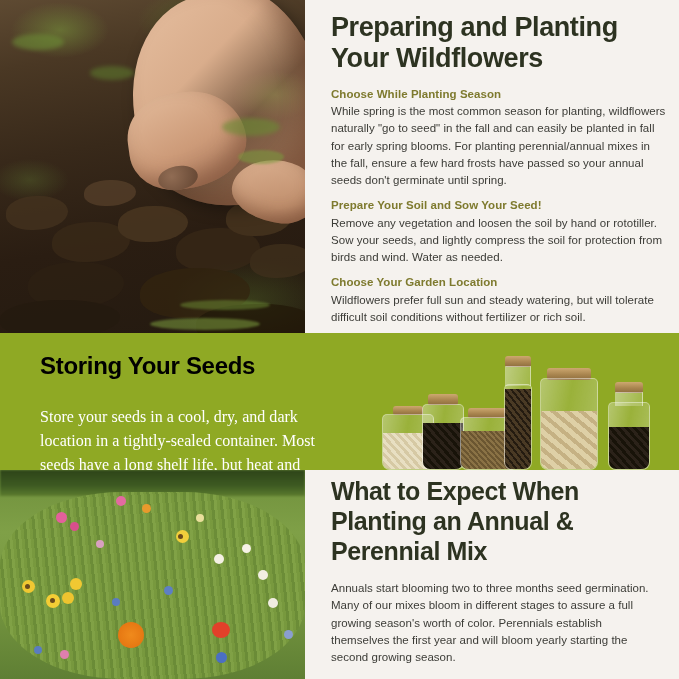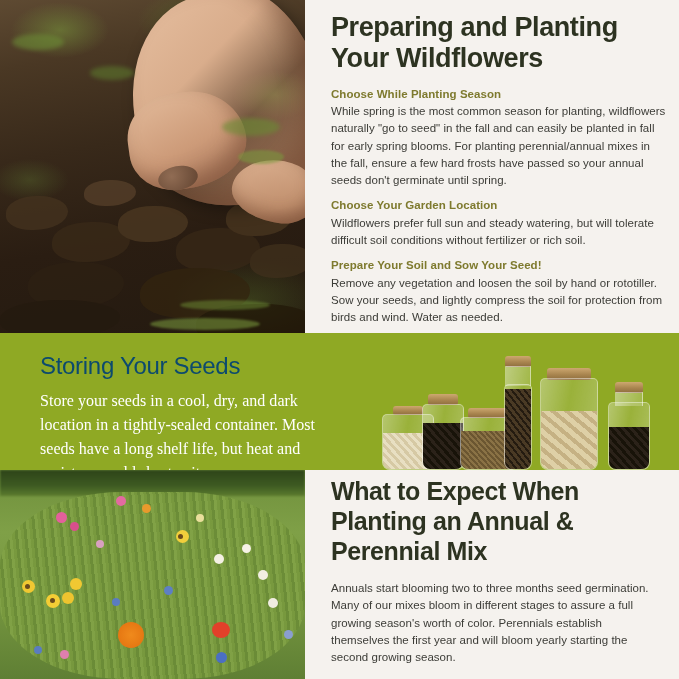--- a/index.html
+++ b/index.html
@@ -76,22 +76,22 @@
     color:#3c3c37; font-size:11.5px; line-height:1.5; letter-spacing:.03px;
   }
 
   
   .sec-green {
     position:absolute; left:0; top:333px; width:679px; height:137px;
     background:#8fa924; overflow:hidden;
   }
   .green-text { position:absolute; left:40px; top:20px; width:300px; }
   .h2 {
-    color:#0c4a6e; font-weight:400; font-size:24px; line-height:1.1;
-    letter-spacing:-.3px; margin-bottom:10px;
+    color:#000000; font-weight:700; font-size:24px; line-height:1.1;
+    letter-spacing:-.3px; margin-bottom:26px;
   }
   .green-body {
     color:#ffffff; font-size:16px; line-height:1.5; letter-spacing:.03px;font-family:Liberation Serif, serif;
   }
 
   .jars { position:absolute; left:382px; top:348px; width:290px; height:122px; }
   .jar { position:absolute; bottom:0; }
   .jar .glass {
     position:absolute; bottom:0; left:0; width:100%;
     background:linear-gradient(100deg, rgba(255,255,255,.34), rgba(255,255,255,.10) 45%, rgba(255,255,255,.28));
@@ -174,27 +174,27 @@
 
     <div class="col-right-top">
       <div class="h1">Preparing and Planting Your Wildflowers</div>
 
       <div>
         <div class="sub">Choose While Planting Season</div>
         <div class="body-txt">While spring is the most common season for planting, wildflowers naturally "go to seed" in the fall and can easily be planted in fall for early spring blooms. For planting perennial/annual mixes in the fall, ensure a few hard frosts have passed so your annual seeds don't germinate until spring.</div>
       </div>
 
       <div>
+        <div class="sub">Prepare Your Soil and Sow Your Seed!</div>
+        <div class="body-txt">Remove any vegetation and loosen the soil by hand or rototiller. Sow your seeds, and lightly compress the soil for protection from birds and wind. Water as needed.</div>
+      </div>
+
+      <div>
         <div class="sub">Choose Your Garden Location</div>
         <div class="body-txt">Wildflowers prefer full sun and steady watering, but will tolerate difficult soil conditions without fertilizer or rich soil.</div>
-      </div>
-
-      <div>
-        <div class="sub">Prepare Your Soil and Sow Your Seed!</div>
-        <div class="body-txt">Remove any vegetation and loosen the soil by hand or rototiller. Sow your seeds, and lightly compress the soil for protection from birds and wind. Water as needed.</div>
       </div>
     </div>
   </div>
 
   <div class="sec-green">
     <div class="green-text">
       <div class="h2">Storing Your Seeds</div>
       <div class="green-body">Store your seeds in a cool, dry, and dark location in a tightly-sealed container. Most seeds have a long shelf life, but heat and moisture could shorten it.</div>
     </div>
   </div>

